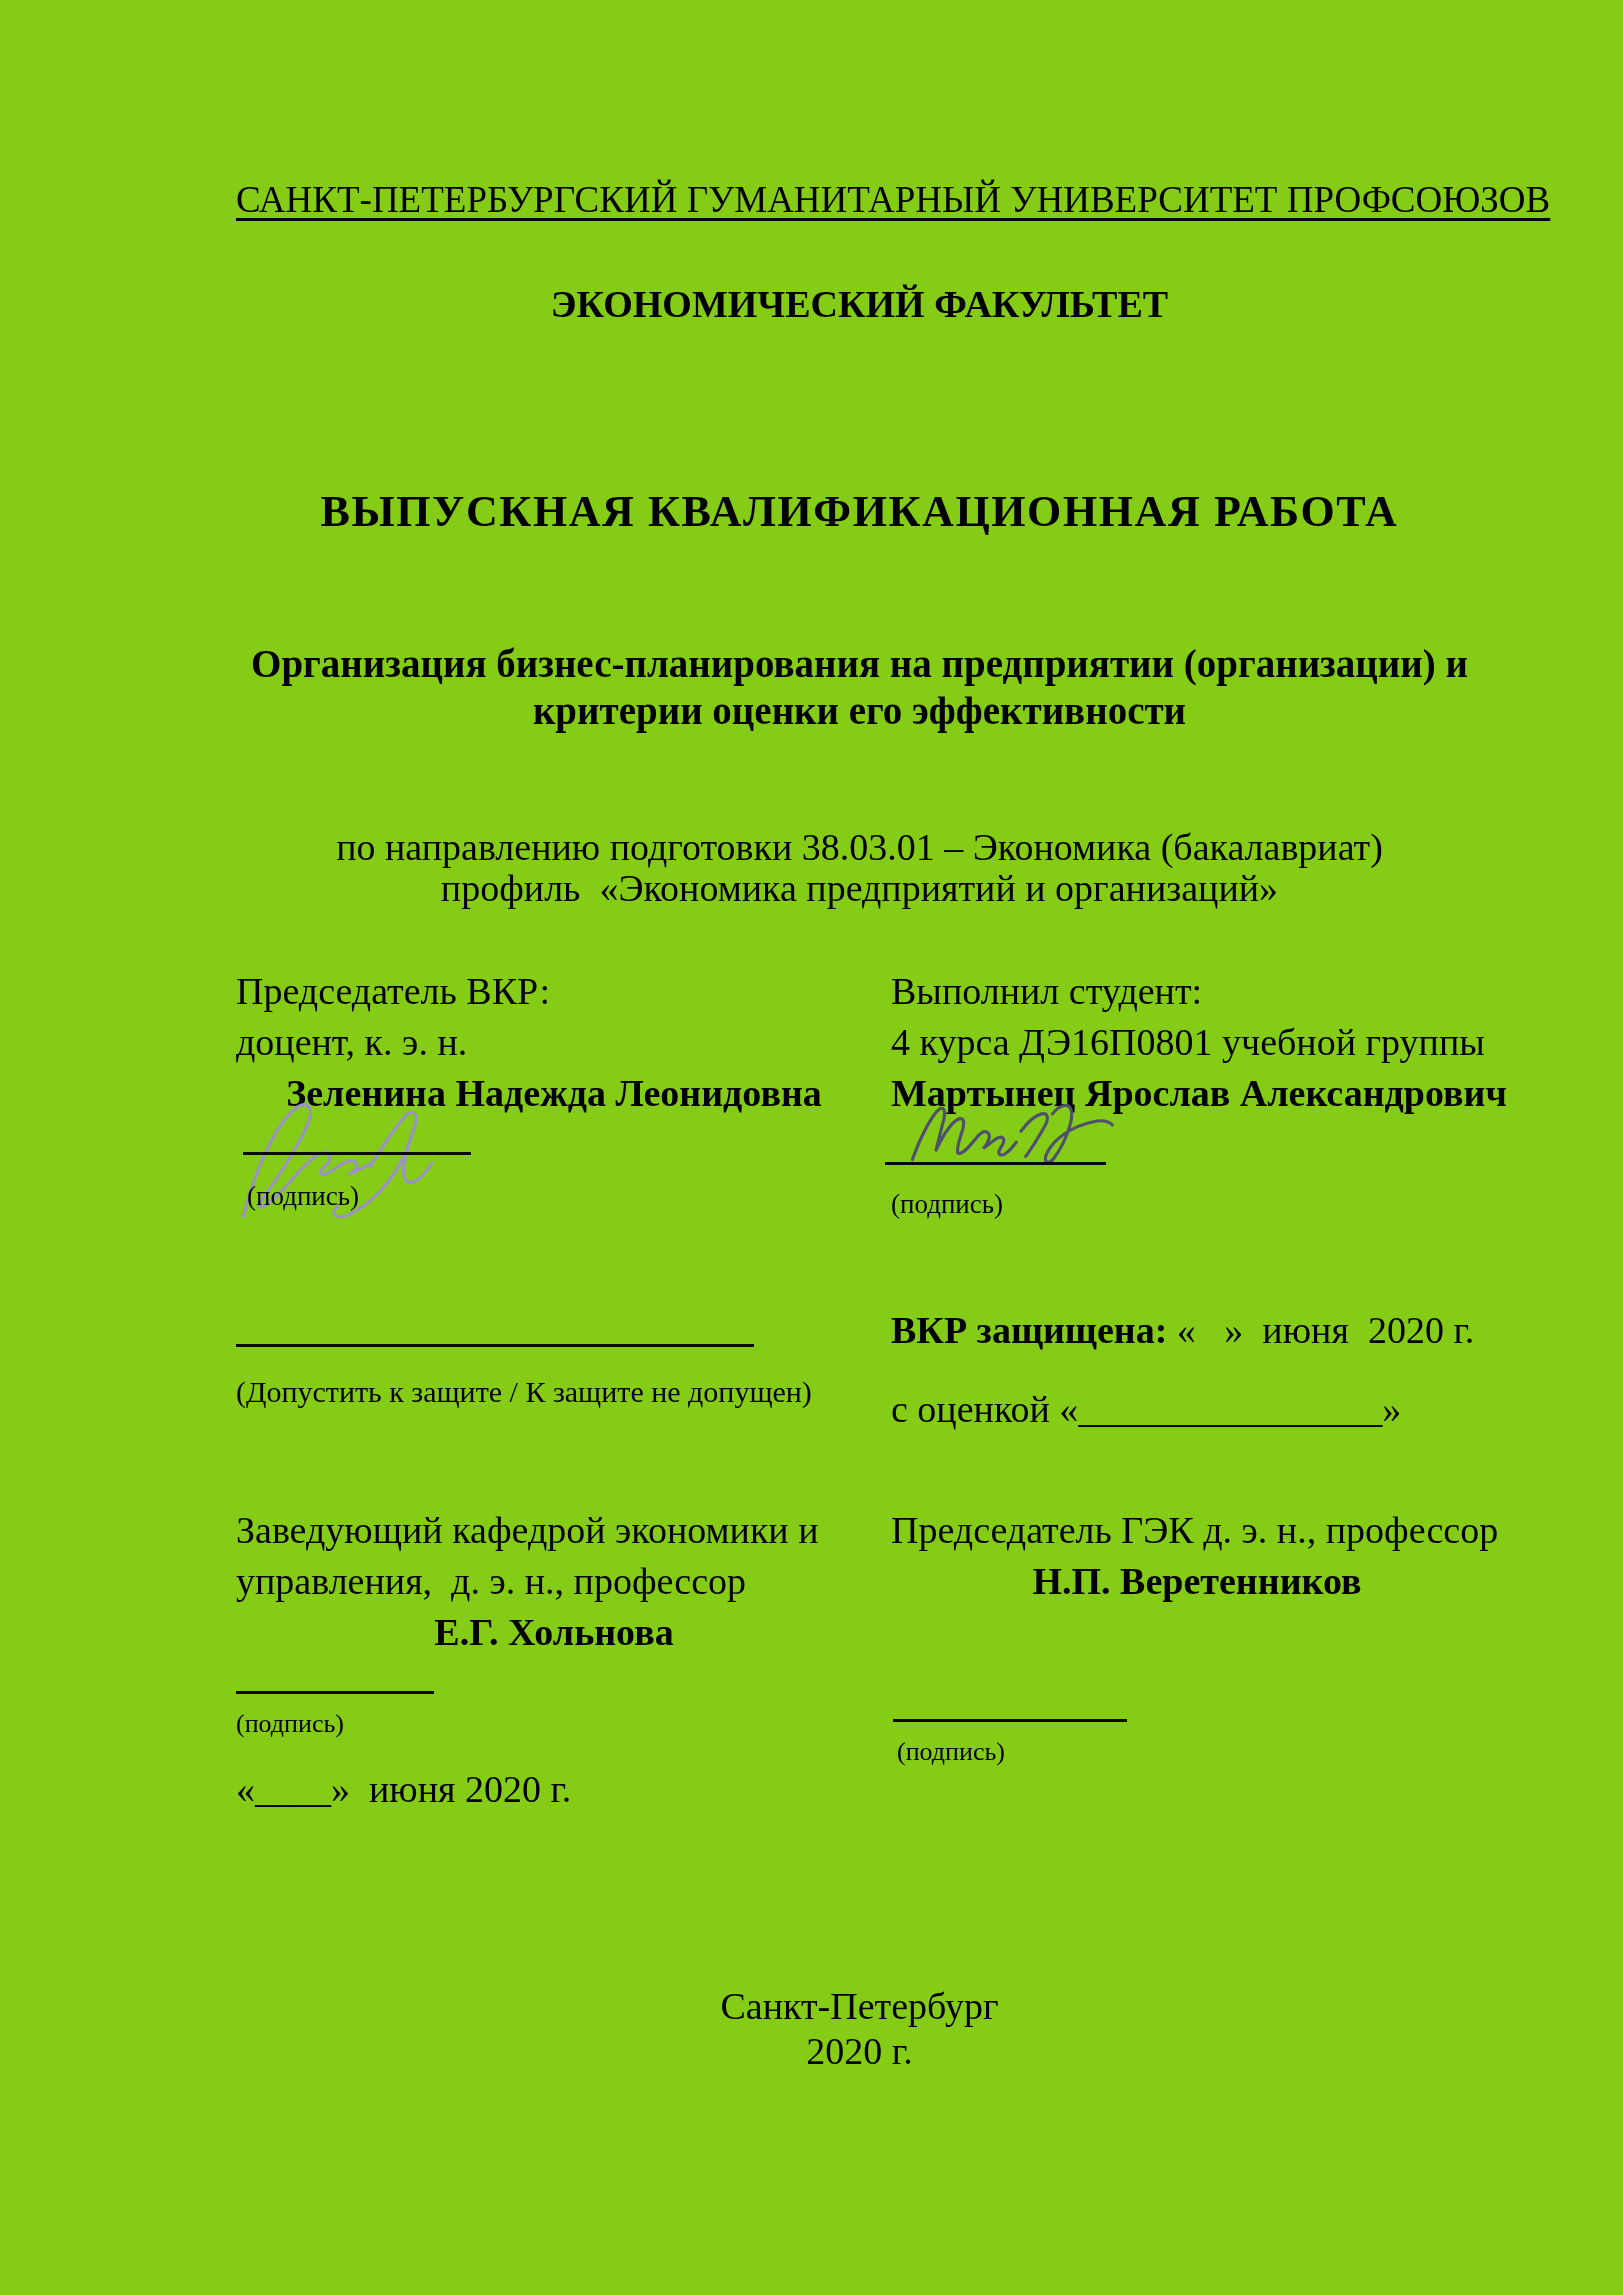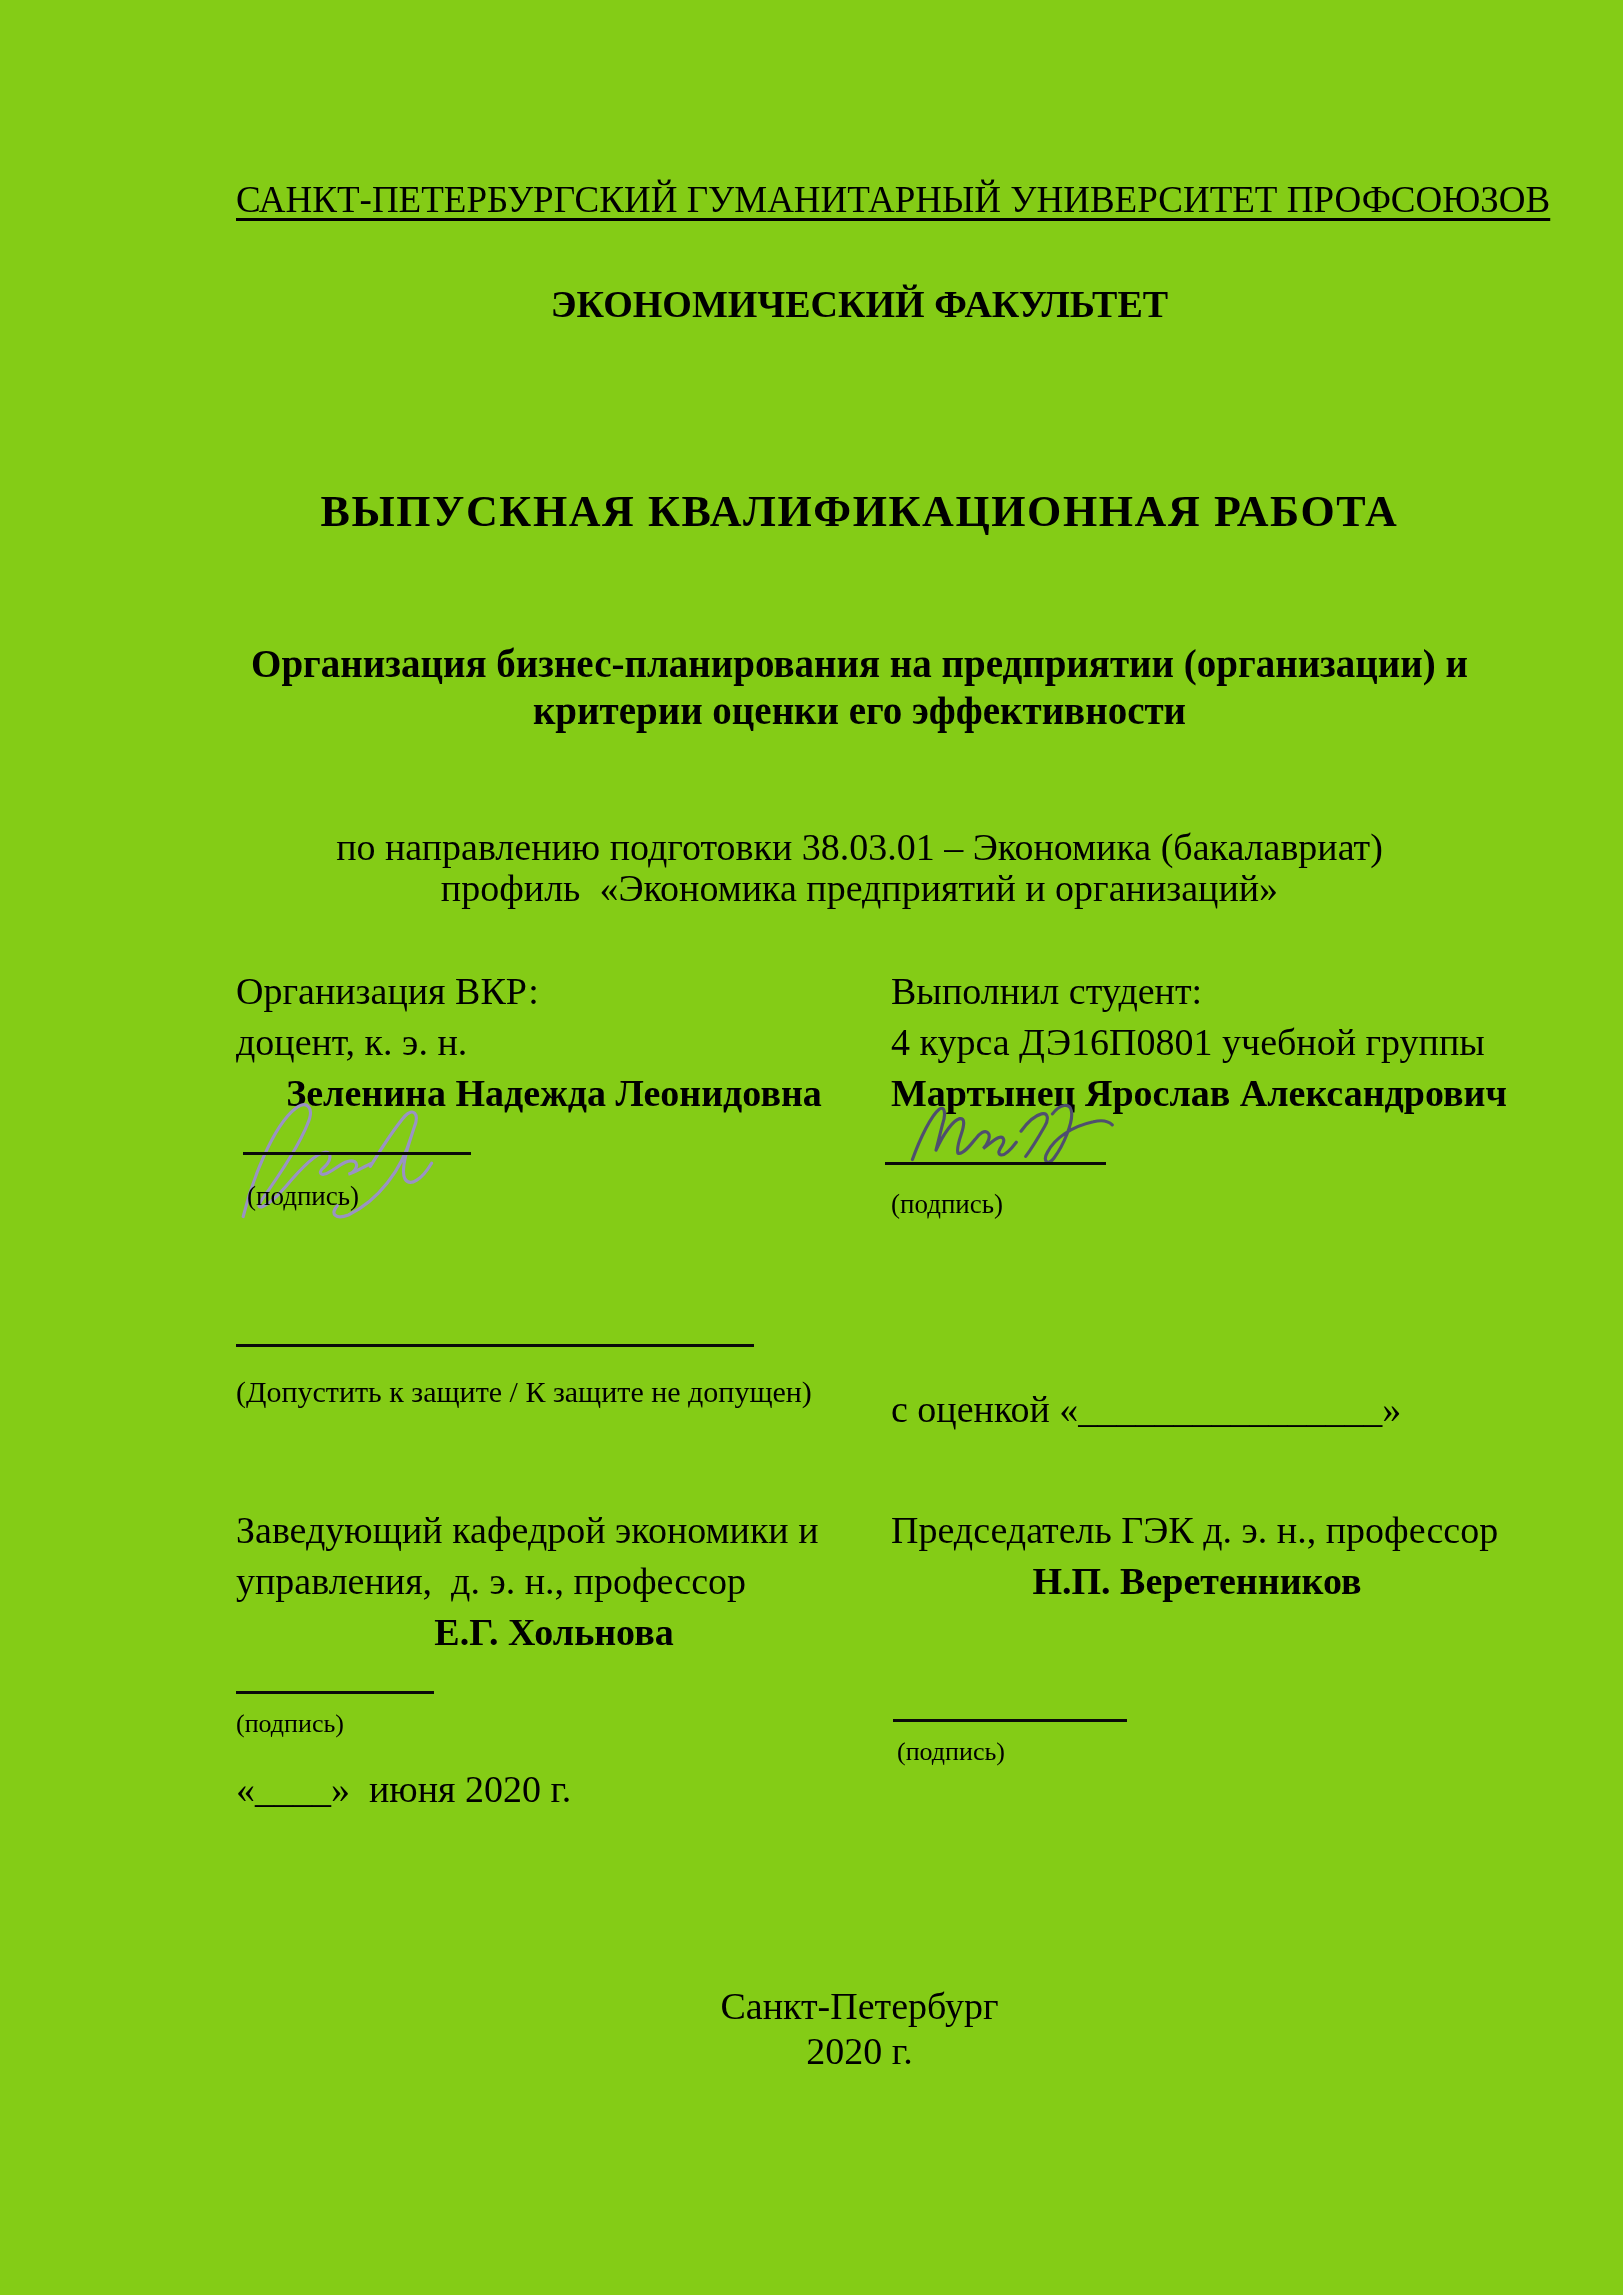--- a/index.html
+++ b/index.html
@@ -38,41 +38,42 @@
   <div class="abs content-center fs-header" style="top:179px;"><span class="u">САНКТ-ПЕТЕРБУРГСКИЙ ГУМАНИТАРНЫЙ УНИВЕРСИТЕТ ПРОФСОЮЗОВ</span></div>
   <div class="abs content-center fs-body b" style="top:283px;">ЭКОНОМИЧЕСКИЙ ФАКУЛЬТЕТ</div>
 
   <div class="abs content-center fs-worktype b" style="top:487px;">ВЫПУСКНАЯ КВАЛИФИКАЦИОННАЯ РАБОТА</div>
   <div class="abs content-center fs-title b" style="top:642px;">Организация бизнес-планирования на предприятии (организации) и</div>
   <div class="abs content-center fs-title b" style="top:689px;">критерии оценки его эффективности</div>
 
   <div class="abs content-center fs-body" style="top:826px;">по направлению подготовки 38.03.01 – Экономика (бакалавриат)</div>
   <div class="abs content-center fs-body pre" style="top:867px;">профиль  «Экономика предприятий и организаций»</div>
 
-  <div class="abs leftcol fs-body" style="top:970px;">Организация ВКР:</div>
+  <div class="abs leftcol fs-body" style="top:970px;">Председатель ВКР:</div>
   <div class="abs leftcol fs-body" style="top:1021px;">доцент, к. э. н.</div>
   <div class="abs leftcol fs-body b" style="top:1072px;">Зеленина Надежда Леонидовна</div>
   <svg class="sig" style="left:229px; top:1091px;" width="267" height="135" viewBox="0 0 340 172">
     <path fill="none" stroke-width="4" stroke-linecap="round" d="M 18 160 C 28 118, 55 45, 85 22 C 100 11, 109 22, 100 42 C 88 72, 62 110, 42 138 C 30 155, 48 150, 72 122 C 92 98, 110 80, 122 78 C 132 77, 130 90, 120 98 C 112 105, 118 110, 130 102 C 142 94, 152 86, 160 90 C 166 94, 160 104, 152 106 C 162 103, 172 96, 182 92 M 180 96 C 196 70, 210 48, 224 32 C 234 21, 243 28, 236 46 C 228 70, 218 100, 224 112 C 231 123, 246 112, 258 92 M 232 58 C 220 100, 190 140, 152 158 C 136 164, 128 157, 138 146" stroke="#9a93c4"></path>
   </svg>
   <div class="abs sigline" style="left:243px; top:1152px; width:228px;"></div>
   <div class="abs fs-caption" style="left:247px; top:1182px;">(подпись)</div>
 
   <div class="abs rightcol fs-body" style="top:970px;">Выполнил студент:</div>
   <div class="abs rightcol fs-body" style="top:1021px;">4 курса ДЭ16П0801 учебной группы</div>
   <div class="abs rightcol fs-body b" style="top:1072px;">Мартынец Ярослав Александрович</div>
   <svg class="sig" style="left:903px; top:1098px;" width="236" height="79" viewBox="0 0 300 100">
     <path fill="none" stroke-width="4" stroke-linecap="round" d="M 12 78 C 22 50, 36 22, 46 14 C 53 9, 55 20, 50 34 L 42 66 M 42 66 C 52 44, 64 28, 72 26 C 79 25, 78 34, 74 46 C 70 58, 68 66, 70 70 C 76 72, 84 62, 92 52 C 98 44, 104 40, 108 44 C 112 48, 108 58, 102 64 C 108 60, 116 52, 122 50 C 128 48, 130 54, 126 60 C 122 66, 120 70, 124 72 C 130 74, 138 64, 144 56 M 150 42 C 158 31, 168 22, 176 20 C 184 18, 186 26, 180 36 C 172 50, 162 66, 156 74 M 190 20 C 200 7, 212 6, 214 16 C 217 30, 204 60, 192 76 C 184 87, 177 80, 184 68 C 193 51, 214 36, 242 30 C 254 27, 262 30, 266 34" stroke="#4f4f6e"></path>
   </svg>
   <div class="abs sigline" style="left:885px; top:1162px; width:221px;"></div>
   <div class="abs fs-caption" style="left:891px; top:1190px;">(подпись)</div>
 
   <div class="abs sigline-thick" style="left:236px; top:1344px; width:518px;"></div>
   <div class="abs fs-adm" style="left:236px; top:1375px;">(Допустить к защите / К защите не допущен)</div>
 
+  <div class="abs rightcol fs-body pre" style="top:1309px;"><span class="b">ВКР защищена:</span><span> «   »  июня  2020 г.</span></div>
   <div class="abs rightcol fs-body pre" style="top:1388px;">с оценкой «________________»</div>
 
   <div class="abs leftcol fs-body" style="top:1509px;">Заведующий кафедрой экономики и</div>
   <div class="abs leftcol fs-body pre" style="top:1560px;">управления,  д. э. н., профессор</div>
   <div class="abs leftcol fs-body b" style="top:1611px;">Е.Г. Хольнова</div>
   <div class="abs sigline" style="left:236px; top:1691px; width:198px;"></div>
   <div class="abs fs-caption" style="left:236px; top:1710px; font-size:26px;">(подпись)</div>
   <div class="abs leftcol fs-body pre" style="top:1768px;">«____»  июня 2020 г.</div>
 
   <div class="abs rightcol fs-body" style="top:1509px;">Председатель ГЭК д. э. н., профессор</div>

